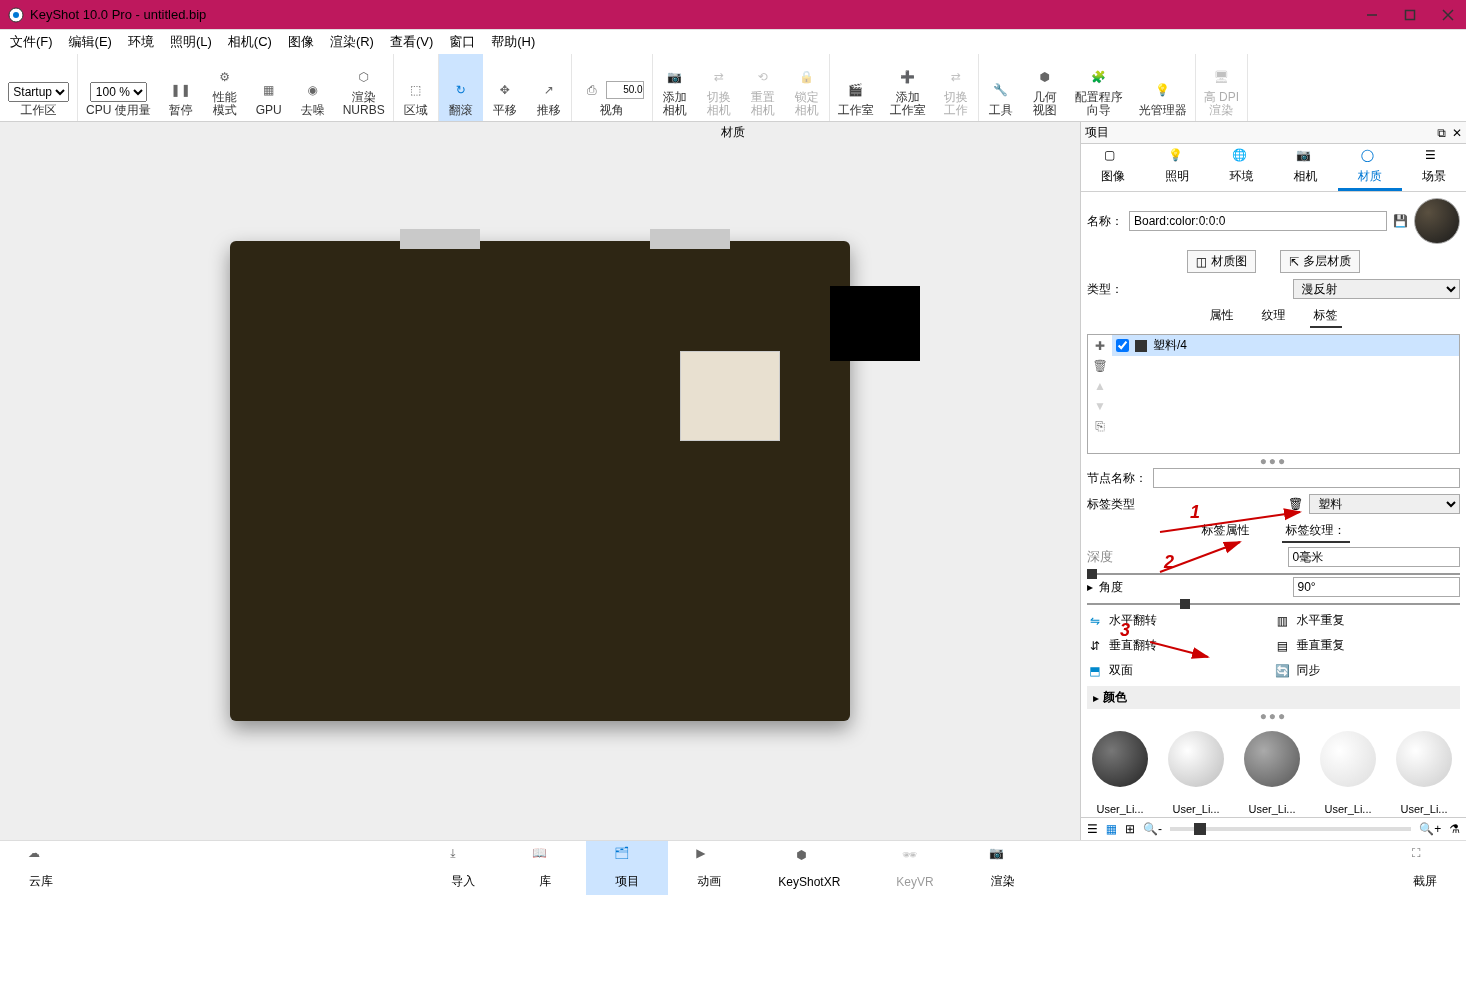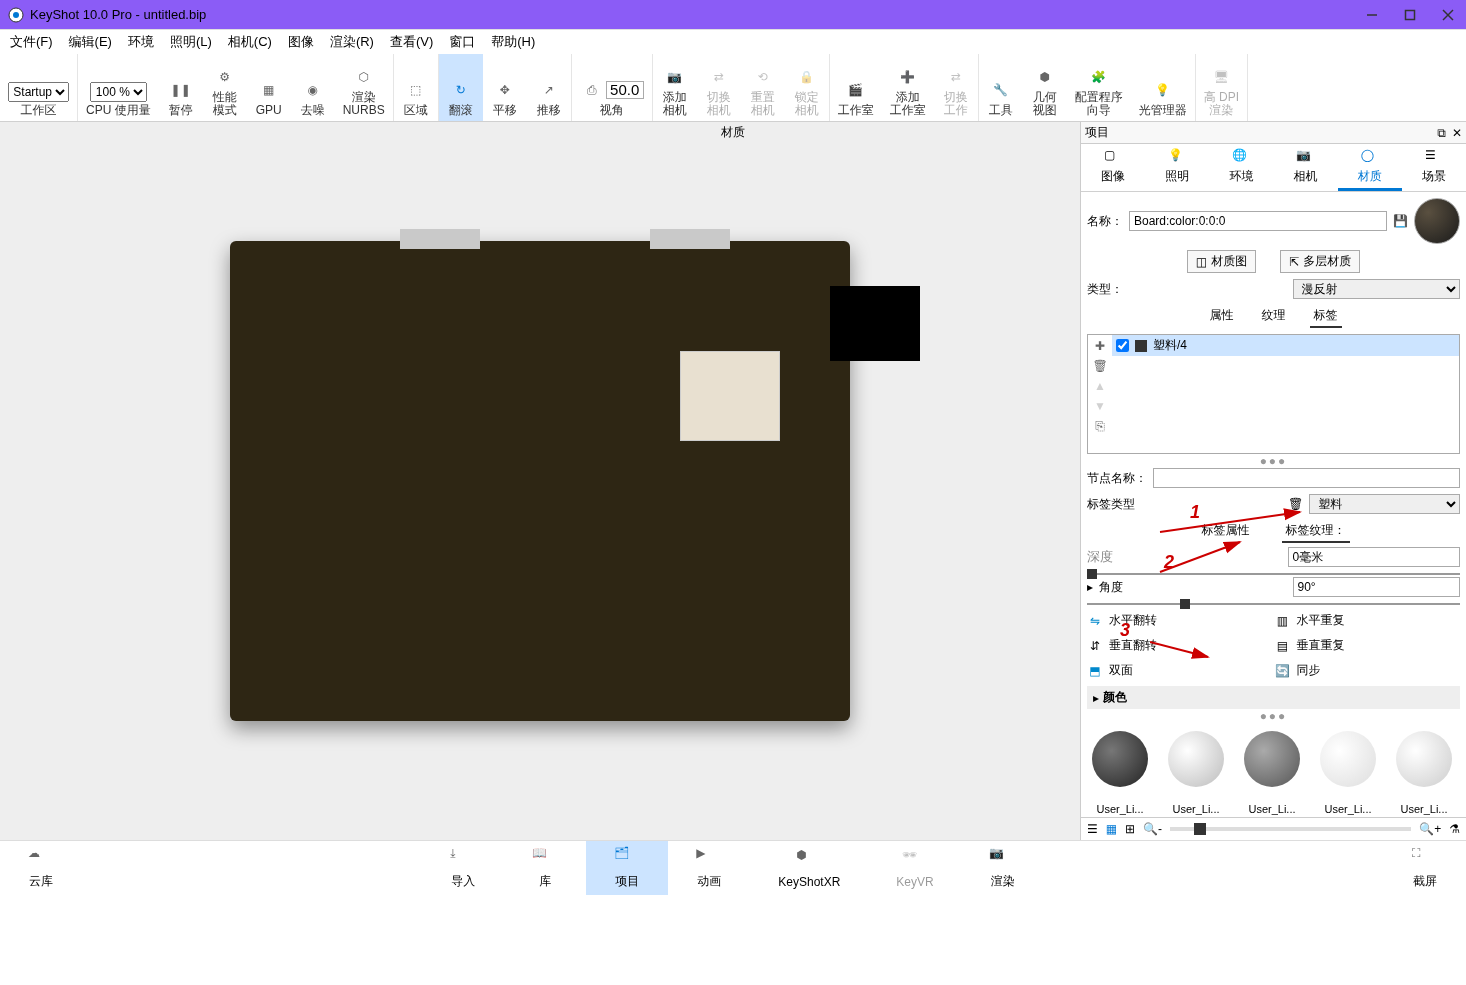--- a/index.html
+++ b/index.html
@@ -1,18 +1,18 @@
 <!DOCTYPE html>
 <html><head>
 <meta charset="utf-8">
 <style>
 * { margin: 0; padding: 0; box-sizing: border-box; font-family: "Microsoft YaHei", Arial, sans-serif; }
 body { width: 1466px; height: 985px; background: #fff; overflow: hidden; font-size: 12px; }
 
-.titlebar { height: 30px; display: flex; align-items: center; padding: 0 8px; background: #8b5cf6; border-bottom: 1px solid #e0e0e0; }
+.titlebar { height: 30px; display: flex; align-items: center; padding: 0 8px; background: #be185d; border-bottom: 1px solid #e0e0e0; }
 .titlebar .logo { width: 16px; height: 16px; margin-right: 6px; }
 .titlebar .title { flex: 1; font-size: 13px; }
 .winbtns { display: flex; gap: 18px; }
 .winbtn { width: 20px; height: 20px; display:flex; align-items:center; justify-content:center; cursor:pointer; }
 
 .menubar { height: 24px; display: flex; align-items: center; padding: 0 4px; gap: 4px; background:#fff; }
 .menubar .mitem { padding: 2px 6px; font-size: 13px; cursor: pointer; }
 
 .toolbar { height: 68px; display: flex; align-items: stretch; background: #fff; border-bottom: 1px solid #d0d0d0; }
 .toolgroup { display: flex; border-right: 1px solid #e5e5e5; }
@@ -180,21 +180,21 @@
       </div>
     <div class="tbtn">
         <span class="ticon">↗</span>
         <span class="tlbl">推移</span>
       </div>
   </div>
   <div class="toolgroup">
     <div class="tbtn">
       <div style="display:flex;align-items:center;gap:2px">
           <span class="ticon">⎙</span>
-          <input type="text" style="width: 38px; height: 18px; font-size: 15px; text-align: center; border: 1px solid rgb(170, 170, 170);" value="50.0">
+          <input type="text" style="width: 38px; height: 18px; font-size: 10px; text-align: right; border: 1px solid rgb(170, 170, 170);" value="50.0">
         </div>
       <span class="tlbl">视角</span>
     </div>
   </div>
   <div class="toolgroup">
     <div class="tbtn">
         <span class="ticon">📷</span>
         <span class="tlbl" style="white-space:pre">添加
 相机</span>
       </div>

